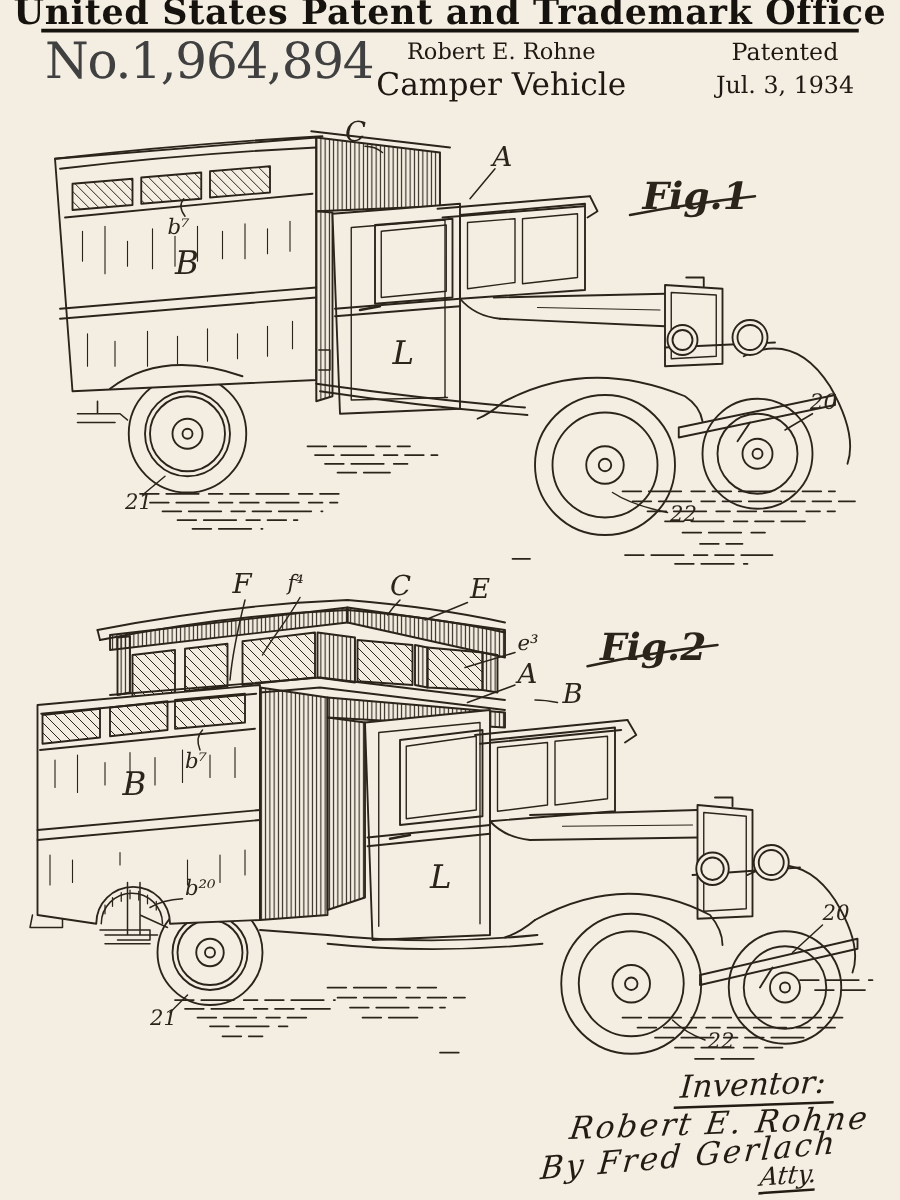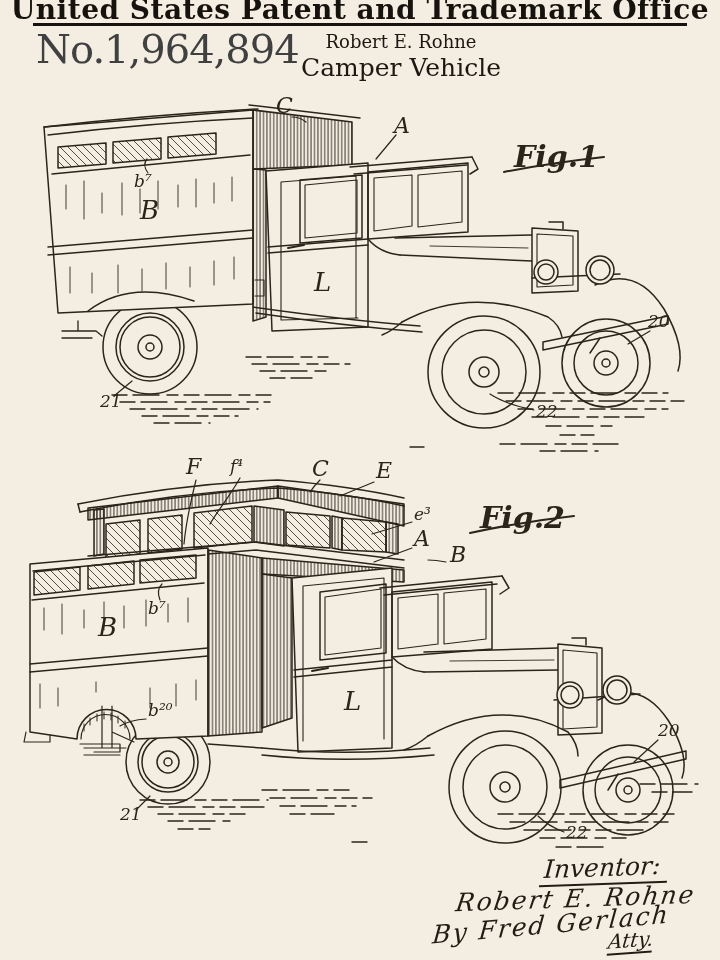--- a/index.html
+++ b/index.html
@@ -54,20 +54,22 @@
 
   <header>
     <div class="office">United States Patent and Trademark Office</div>
     <div class="office-rule"></div>
     <div class="patent-number">No.1,964,894</div>
     <div class="head-center">
       <div class="inventor-name">Robert E. Rohne</div>
       <div class="invention-title">Camper Vehicle</div>
     </div>
     <div class="head-right">
+      <div class="patented-label">Patented</div>
+      <div class="patented-date">Jul. 3, 1934</div>
     </div>
   </header>
 
   <svg id="fig1" class="fig" width="720" height="360" viewBox="0 0 720 360">
     <defs>
       <pattern id="pV1" width="3.4" height="12" patternUnits="userSpaceOnUse">
         <path d="M1.7 0V12" stroke="currentColor" stroke-width="0.9"></path>
       </pattern>
       <pattern id="pD1" width="8" height="8" patternUnits="userSpaceOnUse">
         <path d="M0 0L8 8M-2 6L2 10M6 -2L10 2" stroke="currentColor" stroke-width="0.8"></path>

